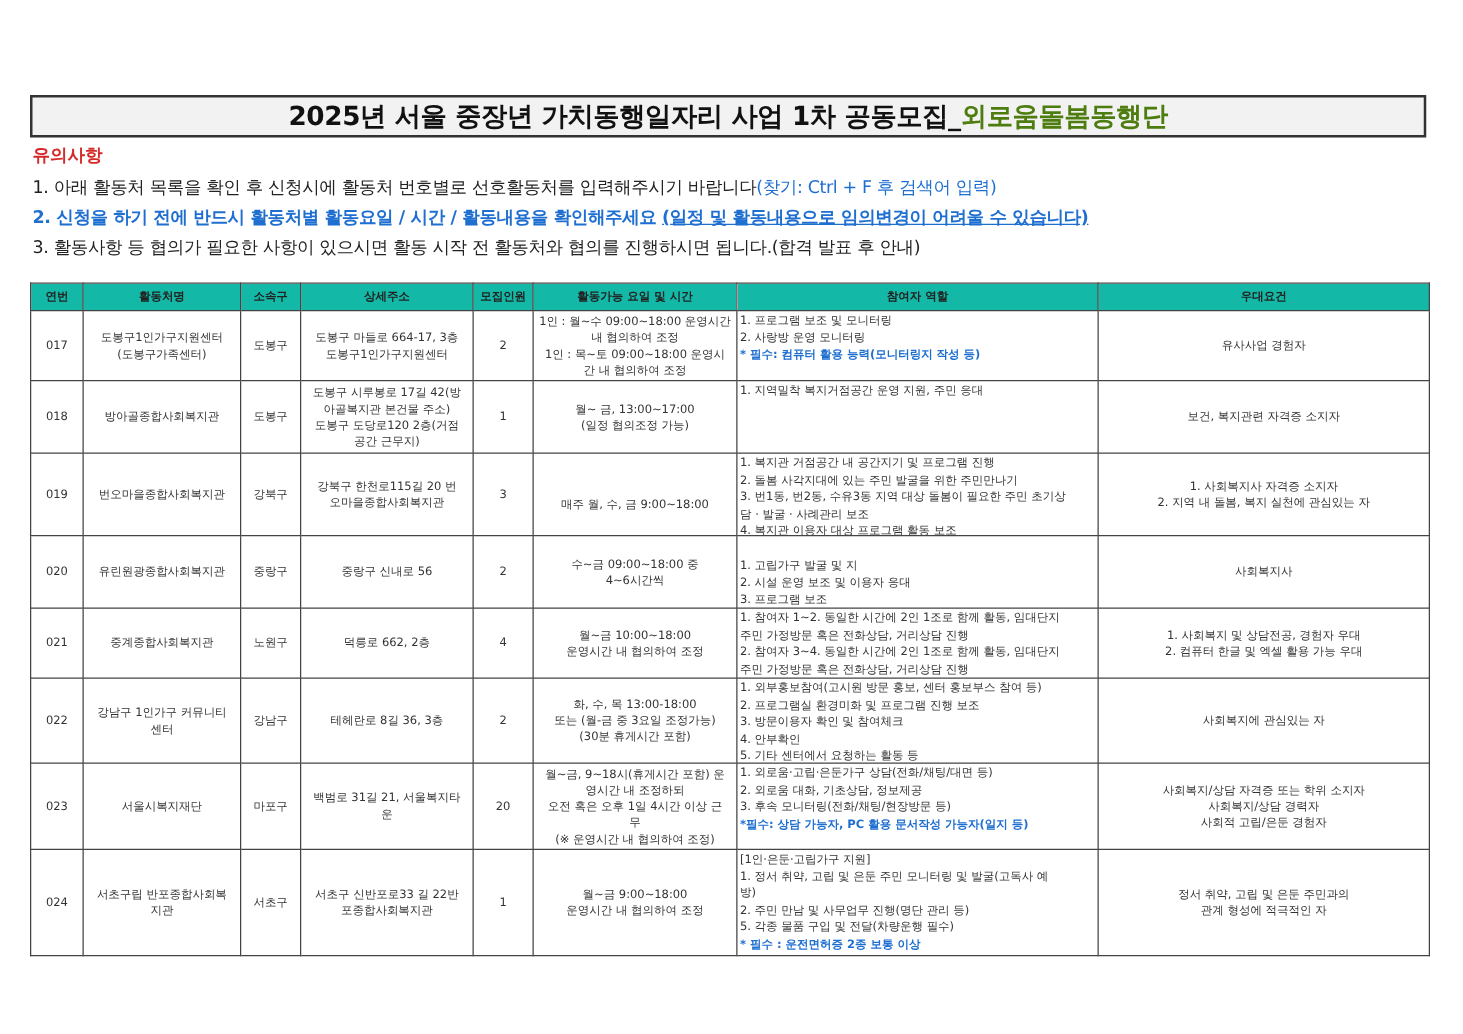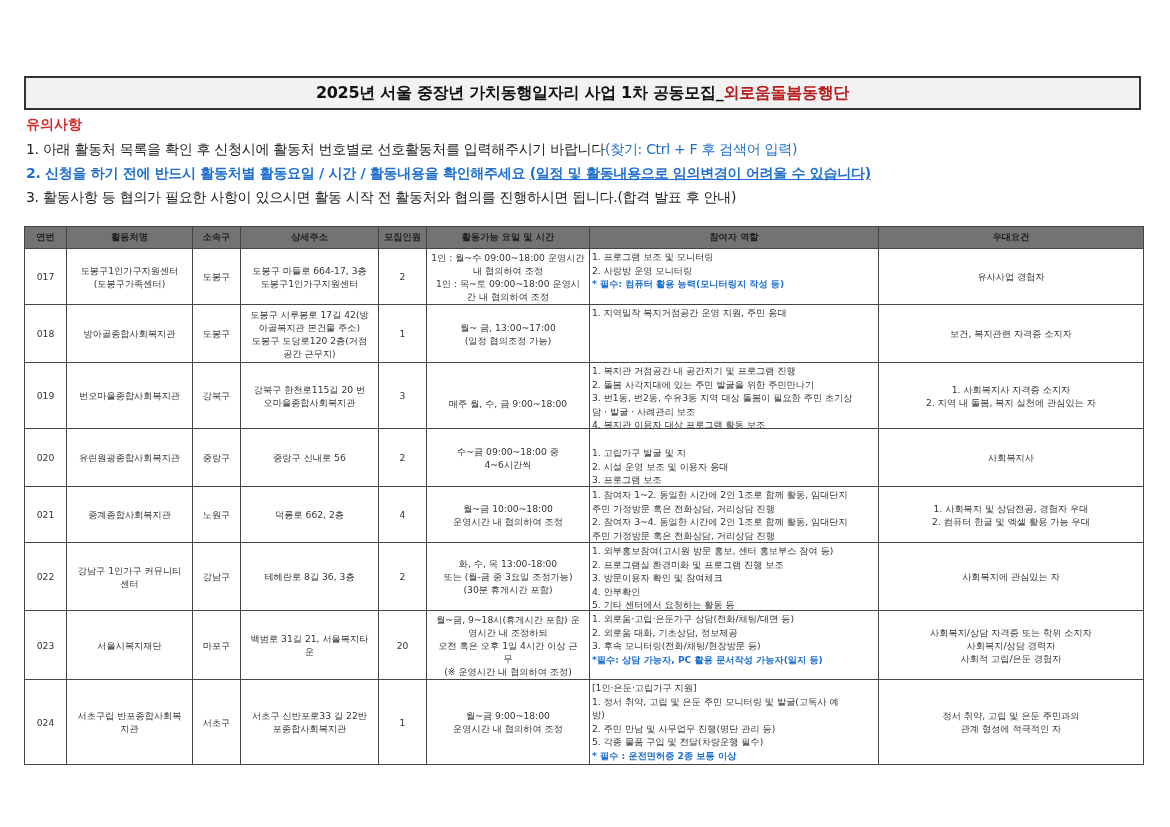--- a/index.html
+++ b/index.html
@@ -1,28 +1,28 @@
 <!DOCTYPE html>
 <html><head>
 <meta charset="utf-8">
 <style>
   html, body { margin:0; padding:0; background:#ffffff; }
   body { width:1170px; height:827px; position:relative; overflow:hidden; font-family:"DejaVu Sans", sans-serif; color:#222; }
-  .title-box { position:absolute; left:24px; top:76px; width:1117px; height:34px; border:2px solid #333; background:#f2f2f2; box-sizing:border-box; display:flex; align-items:center; justify-content:center; font-size:16px; font-weight:bold; color:#111; letter-spacing:-0.3px; }
-  .title-box .accent { color:#b91c1c; }
+  .title-box { position:absolute; left:24px; top:76px; width:1117px; height:34px; border:2px solid #333; background:#f2f2f2; box-sizing:border-box; display:flex; align-items:center; justify-content:center; font-size:21px; font-weight:bold; color:#111; letter-spacing:-0.3px; }
+  .title-box .accent { color:#4d7c0f; }
   .notice-head { position:absolute; left:26px; top:116px; font-size:14px; font-weight:bold; color:#d42a2a; }
   .notice { position:absolute; left:26px; font-size:14px; white-space:nowrap; letter-spacing:-0.3px; }
   .n1 { top:141px; color:#222; }
   .n2 { top:165px; color:#1f6fd1; font-weight:bold; }
   .n3 { top:189px; color:#222; }
   .blue { color:#1f6fd1; }
   .ul { text-decoration:underline; }
   table { position:absolute; left:24px; top:226px; border-collapse:collapse; table-layout:fixed; font-size:9.2px; color:#333; }
   th, td { border:1px solid #444; padding:0 2px; overflow:hidden; }
-  th { background:#737373; font-weight:bold; height:21px; text-align:center; color:#222; }
+  th { background:#14b8a6; font-weight:bold; height:21px; text-align:center; color:#222; }
   td.c { text-align:center; vertical-align:middle; line-height:13px; }
   td.l { text-align:left; vertical-align:top; line-height:13.5px; padding-top:1px; }
   .cell-inner { overflow:hidden; }
   .req { color:#1f6fd1; font-weight:bold; }
 </style>
 </head>
 <body>
 
 <div class="title-box">
   <span>2025년 서울 중장년 가치동행일자리 사업 1차 공동모집_</span>

